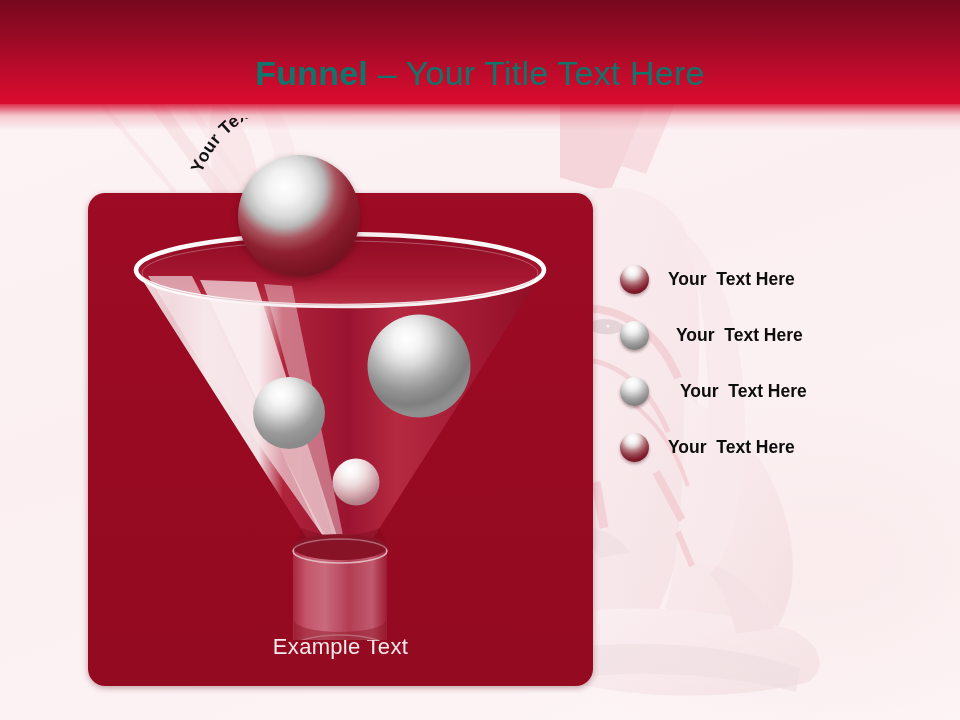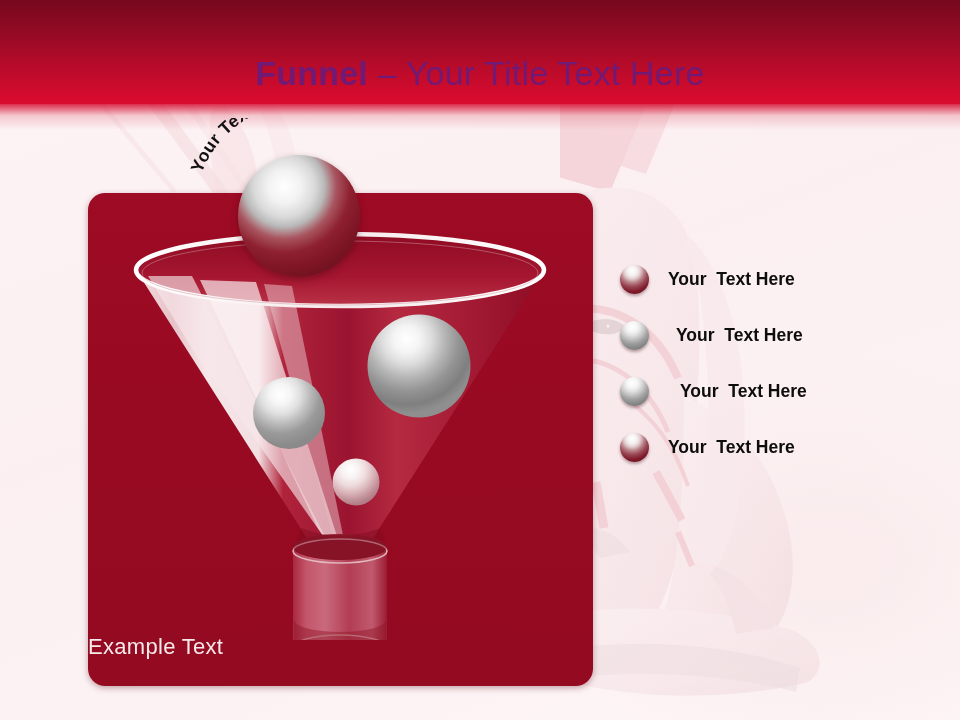--- a/index.html
+++ b/index.html
@@ -63,21 +63,21 @@
     width: 960px;
     height: 26px;
     background: linear-gradient(to bottom, rgba(214,11,46,0.85) 0%, rgba(226,120,138,0.35) 45%, rgba(252,242,243,0) 100%);
   }
   .title {
     position: absolute;
     left: 0;
     top: 54px;
     width: 960px;
     text-align: center;
-    color: #701a75;
+    color: #0f766e;
     font-size: 34px;
     letter-spacing: 0.2px;
     line-height: 38px;
     white-space: nowrap;
   }
   .title .t-strong { font-weight: 700; }
   .title .t-rest   { font-weight: 400; }
 
   
   .panel {
@@ -89,20 +89,21 @@
     border-radius: 17px;
     background: linear-gradient(to bottom, #9d0b24 0%, #980a22 45%, #930a21 100%);
     box-shadow: 0 2px 6px rgba(90,8,20,0.35);
     overflow: hidden;
   }
   .panel-caption {
     position: absolute;
     left: 0;
     bottom: 26px;
     width: 505px;
+    text-align: center;
     color: #f7eaec;
     font-size: 22px;
     font-weight: 400;
     letter-spacing: 0.3px;
   }
 
   
   .funnel-wrap {
     position: absolute;
     left: 88px;

